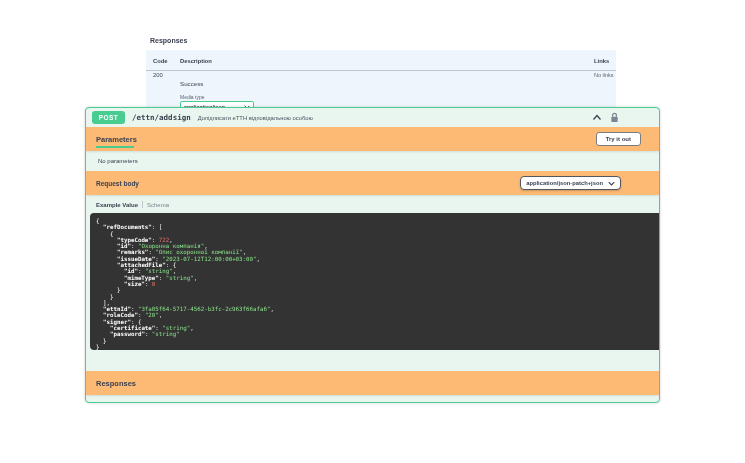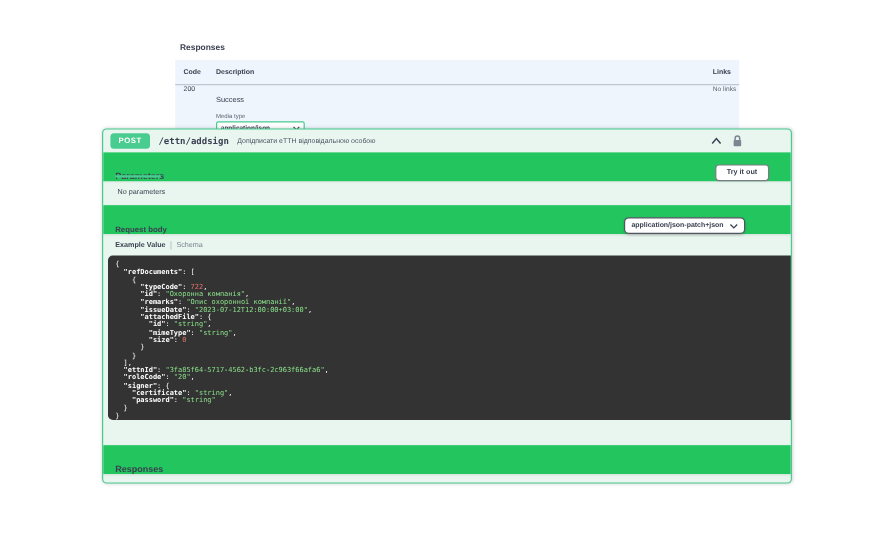--- a/index.html
+++ b/index.html
@@ -43,22 +43,22 @@
   .method {
     background:#49cc90; color:#fff; font-size:6.5px; font-weight:bold; letter-spacing:.4px;
     border-radius:3px; padding:3px 0; width:33px; text-align:center; flex:0 0 auto;
   }
   .path { font-family:"DejaVu Sans Mono", monospace; font-size:7.5px; font-weight:bold; color:#3b4151; margin-left:7px; }
   .desc { font-size:5.8px; color:#4a5260; margin-left:7px; }
   .sum-icons { margin-left:auto; margin-right:34px; display:flex; align-items:center; gap:8px; }
   .sum-icons .icn { display:inline-flex; cursor:pointer; }
 
   .sec-head {
-    background:#22c55e; height:24px; flex:0 0 24px; position:relative;
-    display:flex; align-items:flex-end; padding:0 10px;
+    background:#fdba74; height:24px; flex:0 0 24px; position:relative;
+    display:flex; align-items:center; padding:0 10px;
     box-shadow:0 1px 2px rgba(0,0,0,.10);
   }
   .sec-title { font-size:7.5px; font-weight:bold; color:#3b4151; }
   .params-underline::after {
     content:""; position:absolute; left:10px; bottom:3px; width:38px; height:2px; background:#49cc90;
   }
   .try-btn {
     margin-left:auto; margin-right:8px; background:#fff; border:1.2px solid #797c80; border-radius:3px;
     font-family:"Liberation Sans", sans-serif; font-size:6px; font-weight:bold; color:#3b4151;
     padding:3px 9px; cursor:pointer;

